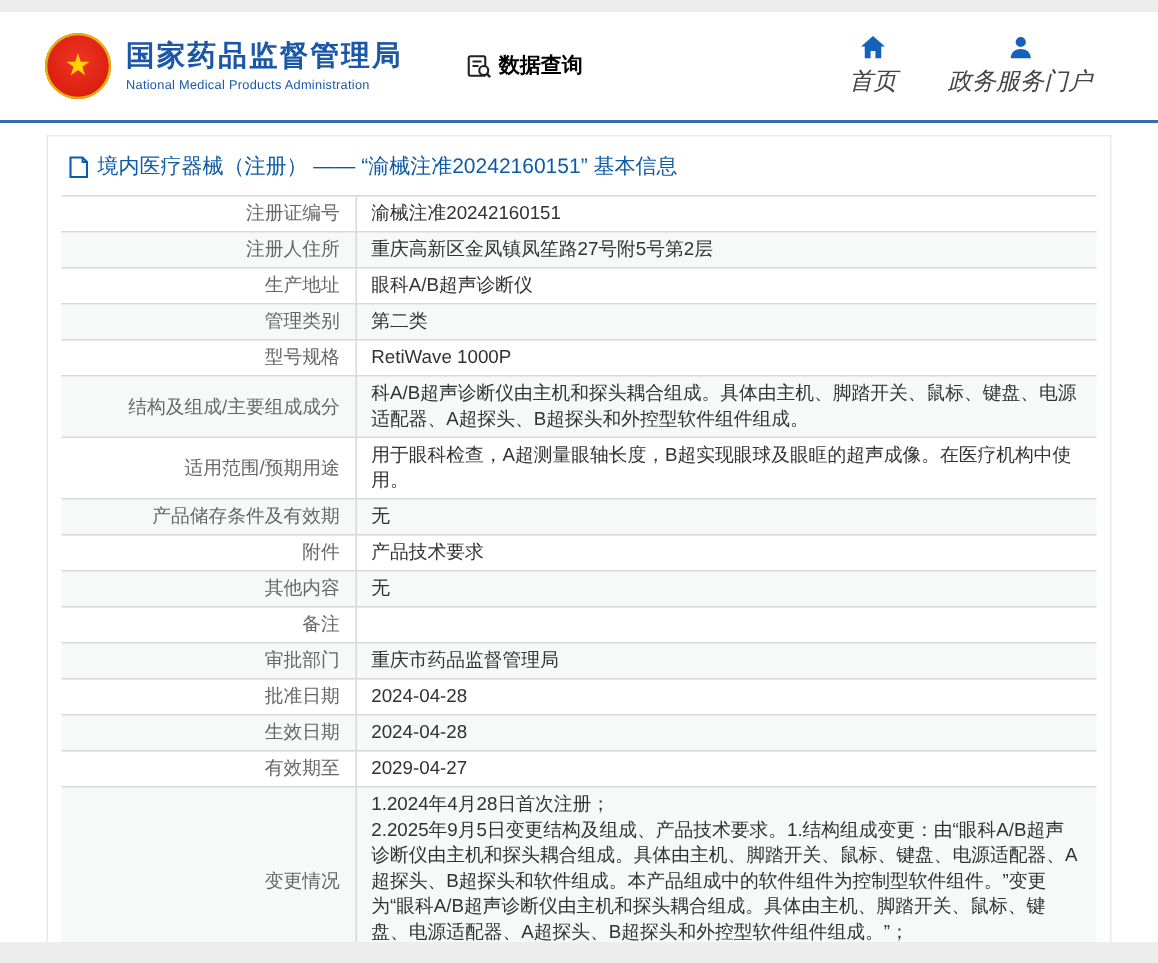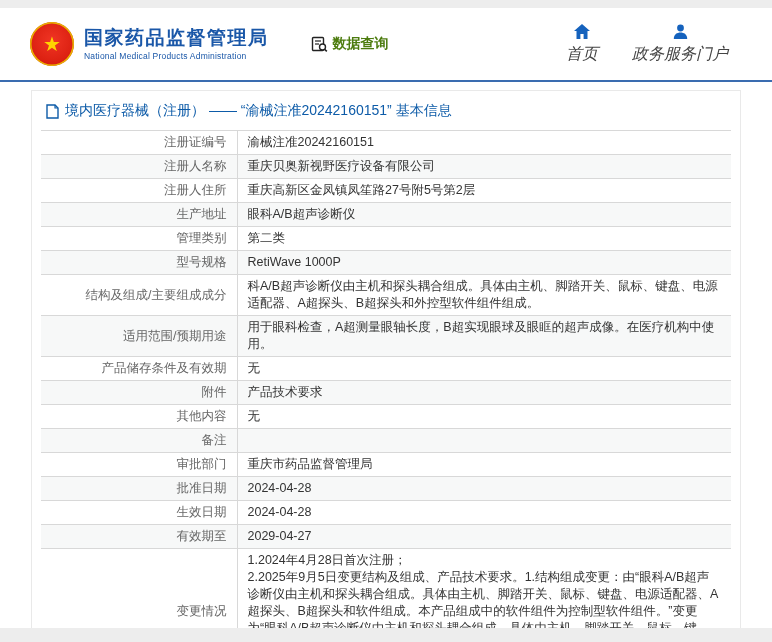--- a/index.html
+++ b/index.html
@@ -25,21 +25,21 @@
     color:#ffd400; display:flex; align-items:center; justify-content:center;
     font-size:20px; line-height:1; flex:0 0 44px;
     box-shadow: inset 0 0 0 1.5px #e8b400;
   }
   .logo-text { margin-left:10px; color:#1a57a8; }
   .logo-title { font-size:19px; font-weight:bold; letter-spacing:1.5px; line-height:22px; }
   .logo-sub { font-size:8.5px; margin-top:2px; letter-spacing:0.2px; }
 
   .data-query {
     margin-left:42px; display:flex; align-items:center; gap:5px;
-    font-size:14px; font-weight:bold; color:#4d7c0f; cursor:pointer;
+    font-size:14px; font-weight:bold; color:#000000; cursor:pointer;
   }
   .data-query svg { display:block; }
 
   .right-nav { margin-left:auto; display:flex; gap:34px; padding-right:14px; }
   .nav-item {
     display:flex; flex-direction:column; align-items:center; gap:5px;
     font-size:16px; color:#444; cursor:pointer; text-decoration:none;font-style:italic;
   }
   .nav-item svg { display:block; }
 
@@ -130,24 +130,20 @@
       <span>境内医疗器械（注册） —— “渝械注准20242160151” 基本信息</span>
     </div>
 
     <table class="info-table">
       <tbody>
           <tr>
         <td class="lbl">注册证编号</td>
         <td class="val">渝械注准20242160151</td>
       </tr>
       <tr>
-        <td class="lbl">注册人名称</td>
-        <td class="val">重庆贝奥新视野医疗设备有限公司</td>
-      </tr>
-      <tr>
         <td class="lbl">注册人住所</td>
         <td class="val">重庆高新区金凤镇凤笙路27号附5号第2层</td>
       </tr>
       <tr>
         <td class="lbl">生产地址</td>
         <td class="val">眼科A/B超声诊断仪</td>
       </tr>
       <tr>
         <td class="lbl">管理类别</td>
         <td class="val">第二类</td>

